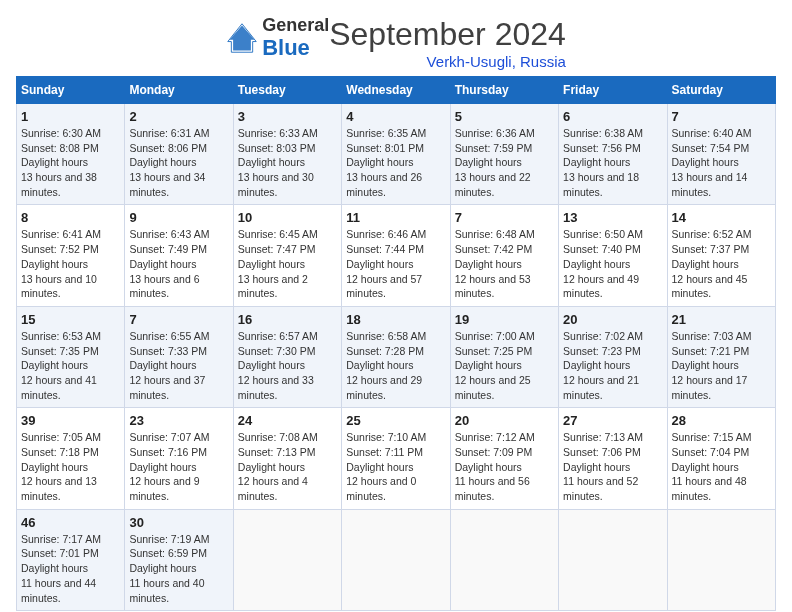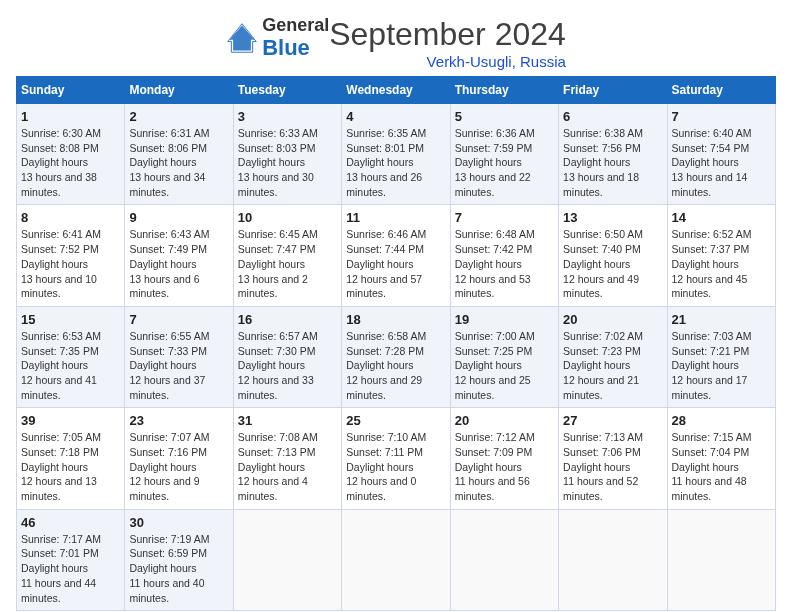--- a/index.html
+++ b/index.html
@@ -227,21 +227,21 @@
       <tr>
         <td>
         <span class="day-number">39</span>
         <span class="cell-text">Sunrise: 7:05 AM<br>Sunset: 7:18 PM<br>Daylight hours<br>12 hours and 13 minutes.</span>
       </td>
         <td>
         <span class="day-number">23</span>
         <span class="cell-text">Sunrise: 7:07 AM<br>Sunset: 7:16 PM<br>Daylight hours<br>12 hours and 9 minutes.</span>
       </td>
         <td>
-        <span class="day-number">31</span>
+        <span class="day-number">24</span>
         <span class="cell-text">Sunrise: 7:08 AM<br>Sunset: 7:13 PM<br>Daylight hours<br>12 hours and 4 minutes.</span>
       </td>
         <td>
         <span class="day-number">25</span>
         <span class="cell-text">Sunrise: 7:10 AM<br>Sunset: 7:11 PM<br>Daylight hours<br>12 hours and 0 minutes.</span>
       </td>
         <td>
         <span class="day-number">20</span>
         <span class="cell-text">Sunrise: 7:12 AM<br>Sunset: 7:09 PM<br>Daylight hours<br>11 hours and 56 minutes.</span>
       </td>

